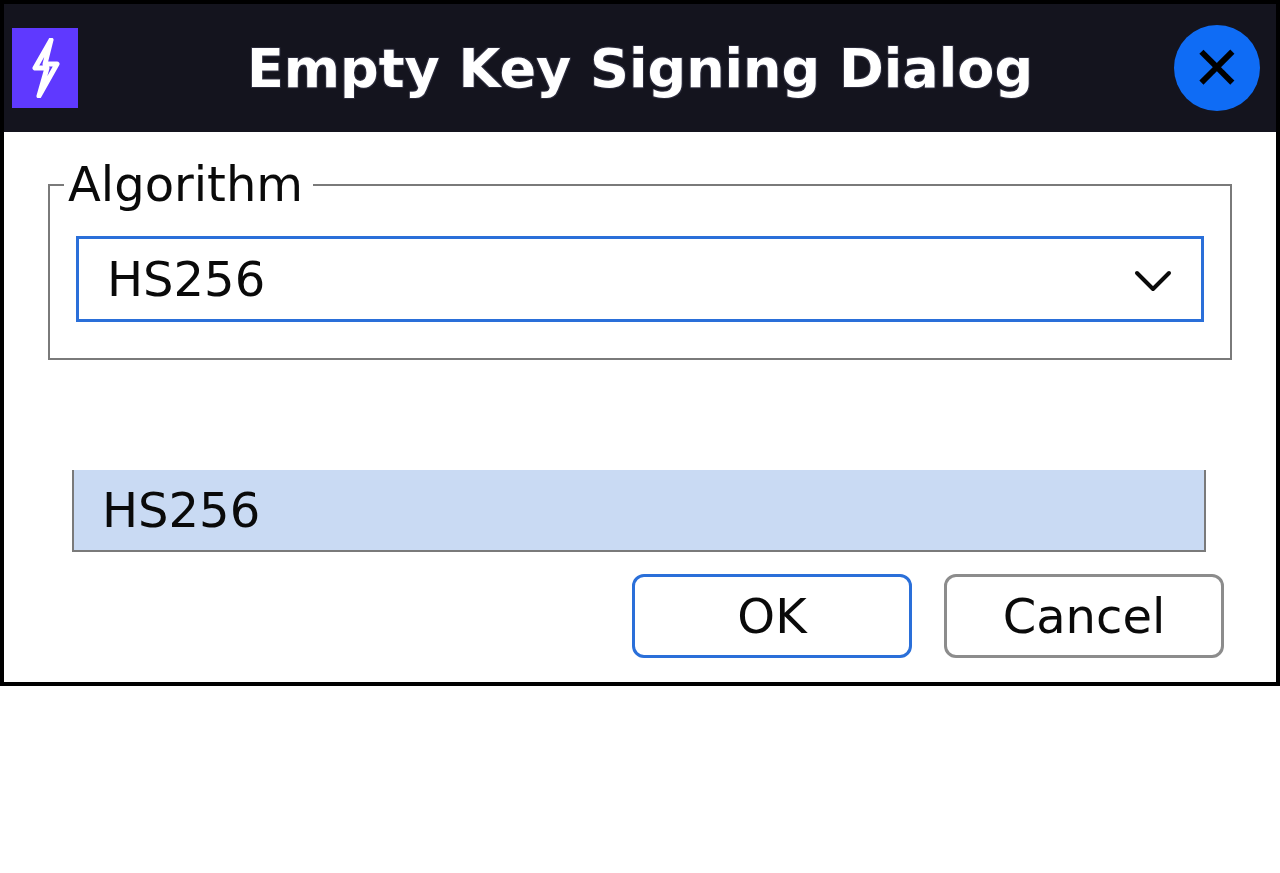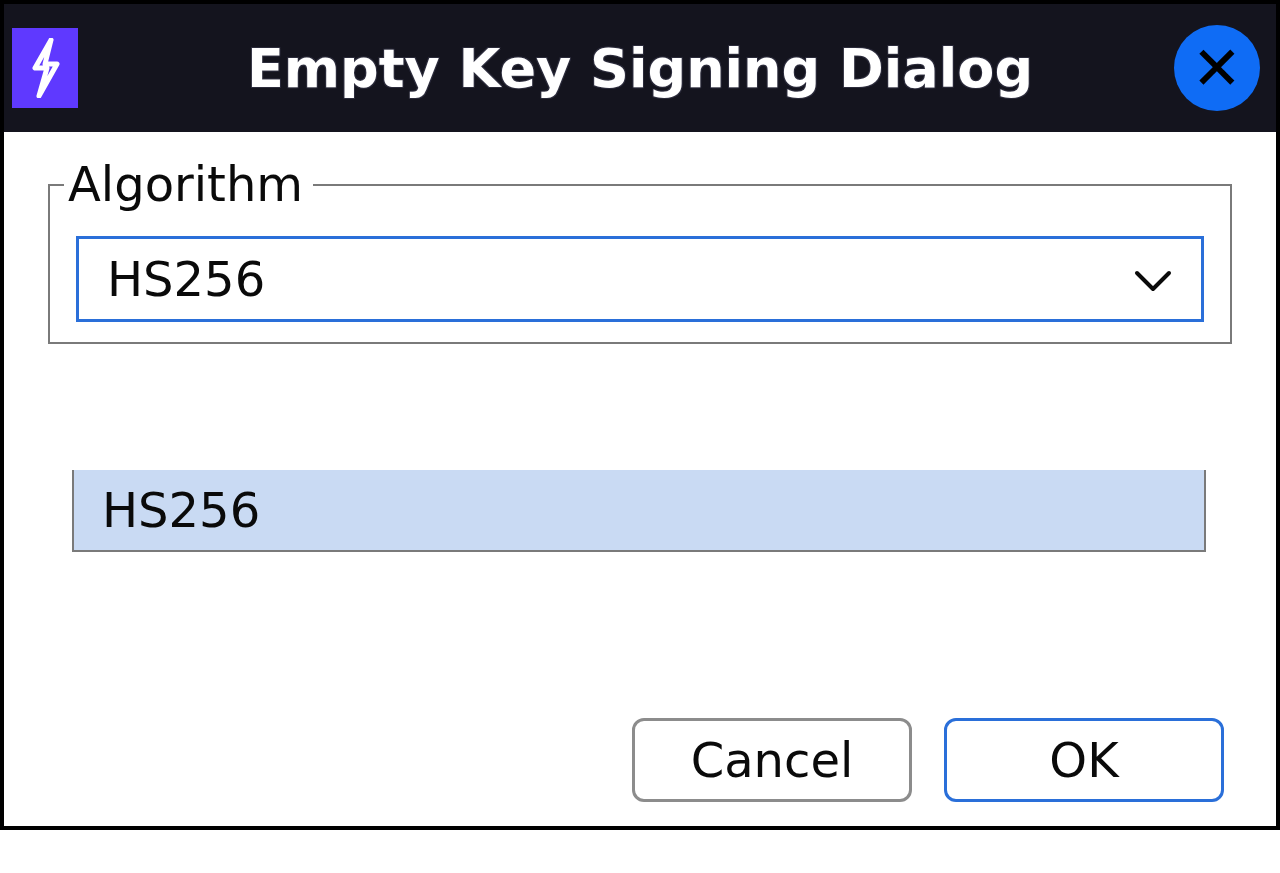--- a/index.html
+++ b/index.html
@@ -4,21 +4,21 @@
 <style>
   * { box-sizing: border-box; }
   html, body {
     margin: 0; padding: 0;
     width: 1280px; height: 873px;
     font-family: "Segoe UI", "DejaVu Sans", Arial, sans-serif;
     background: #ffffff;
     overflow: hidden;
   }
   .window {
-    width: 1280px; height: 830px;
+    width: 1280px; height: 686px;
     border: 4px solid #000000;
     background: #ffffff;
     display: flex;
     flex-direction: column;
     position: relative;
   }
   
   .titlebar {
     height: 128px;
     background: #14141e;
@@ -65,21 +65,21 @@
   
   .dialog-body {
     flex: 1;
     background: #ffffff;
     padding: 52px 44px 30px 44px;
     position: relative;
   }
   .fieldset {
     border: 2px solid #7a7a7a;
     position: relative;
-    padding: 50px 26px 20px 26px;
+    padding: 50px 26px 36px 26px;
   }
   .legend {
     position: absolute;
     top: -30px;
     left: 14px;
     background: #ffffff;
     padding: 0 10px 0 4px;
     font-size: 48px;
     font-weight: 400;
     color: #0a0a0a;
@@ -179,18 +179,18 @@
           </svg>
         </span>
       </div>
     </div>
 
     <div class="dropdown">
       <div class="option highlight">HS256</div>
     </div>
 
     <div class="footer">
+      <div class="btn btn-primary">OK</div>
       <div class="btn btn-secondary">Cancel</div>
-      <div class="btn btn-primary">OK</div>
     </div>
 
   </div>
 </div>
 
 </body></html>

